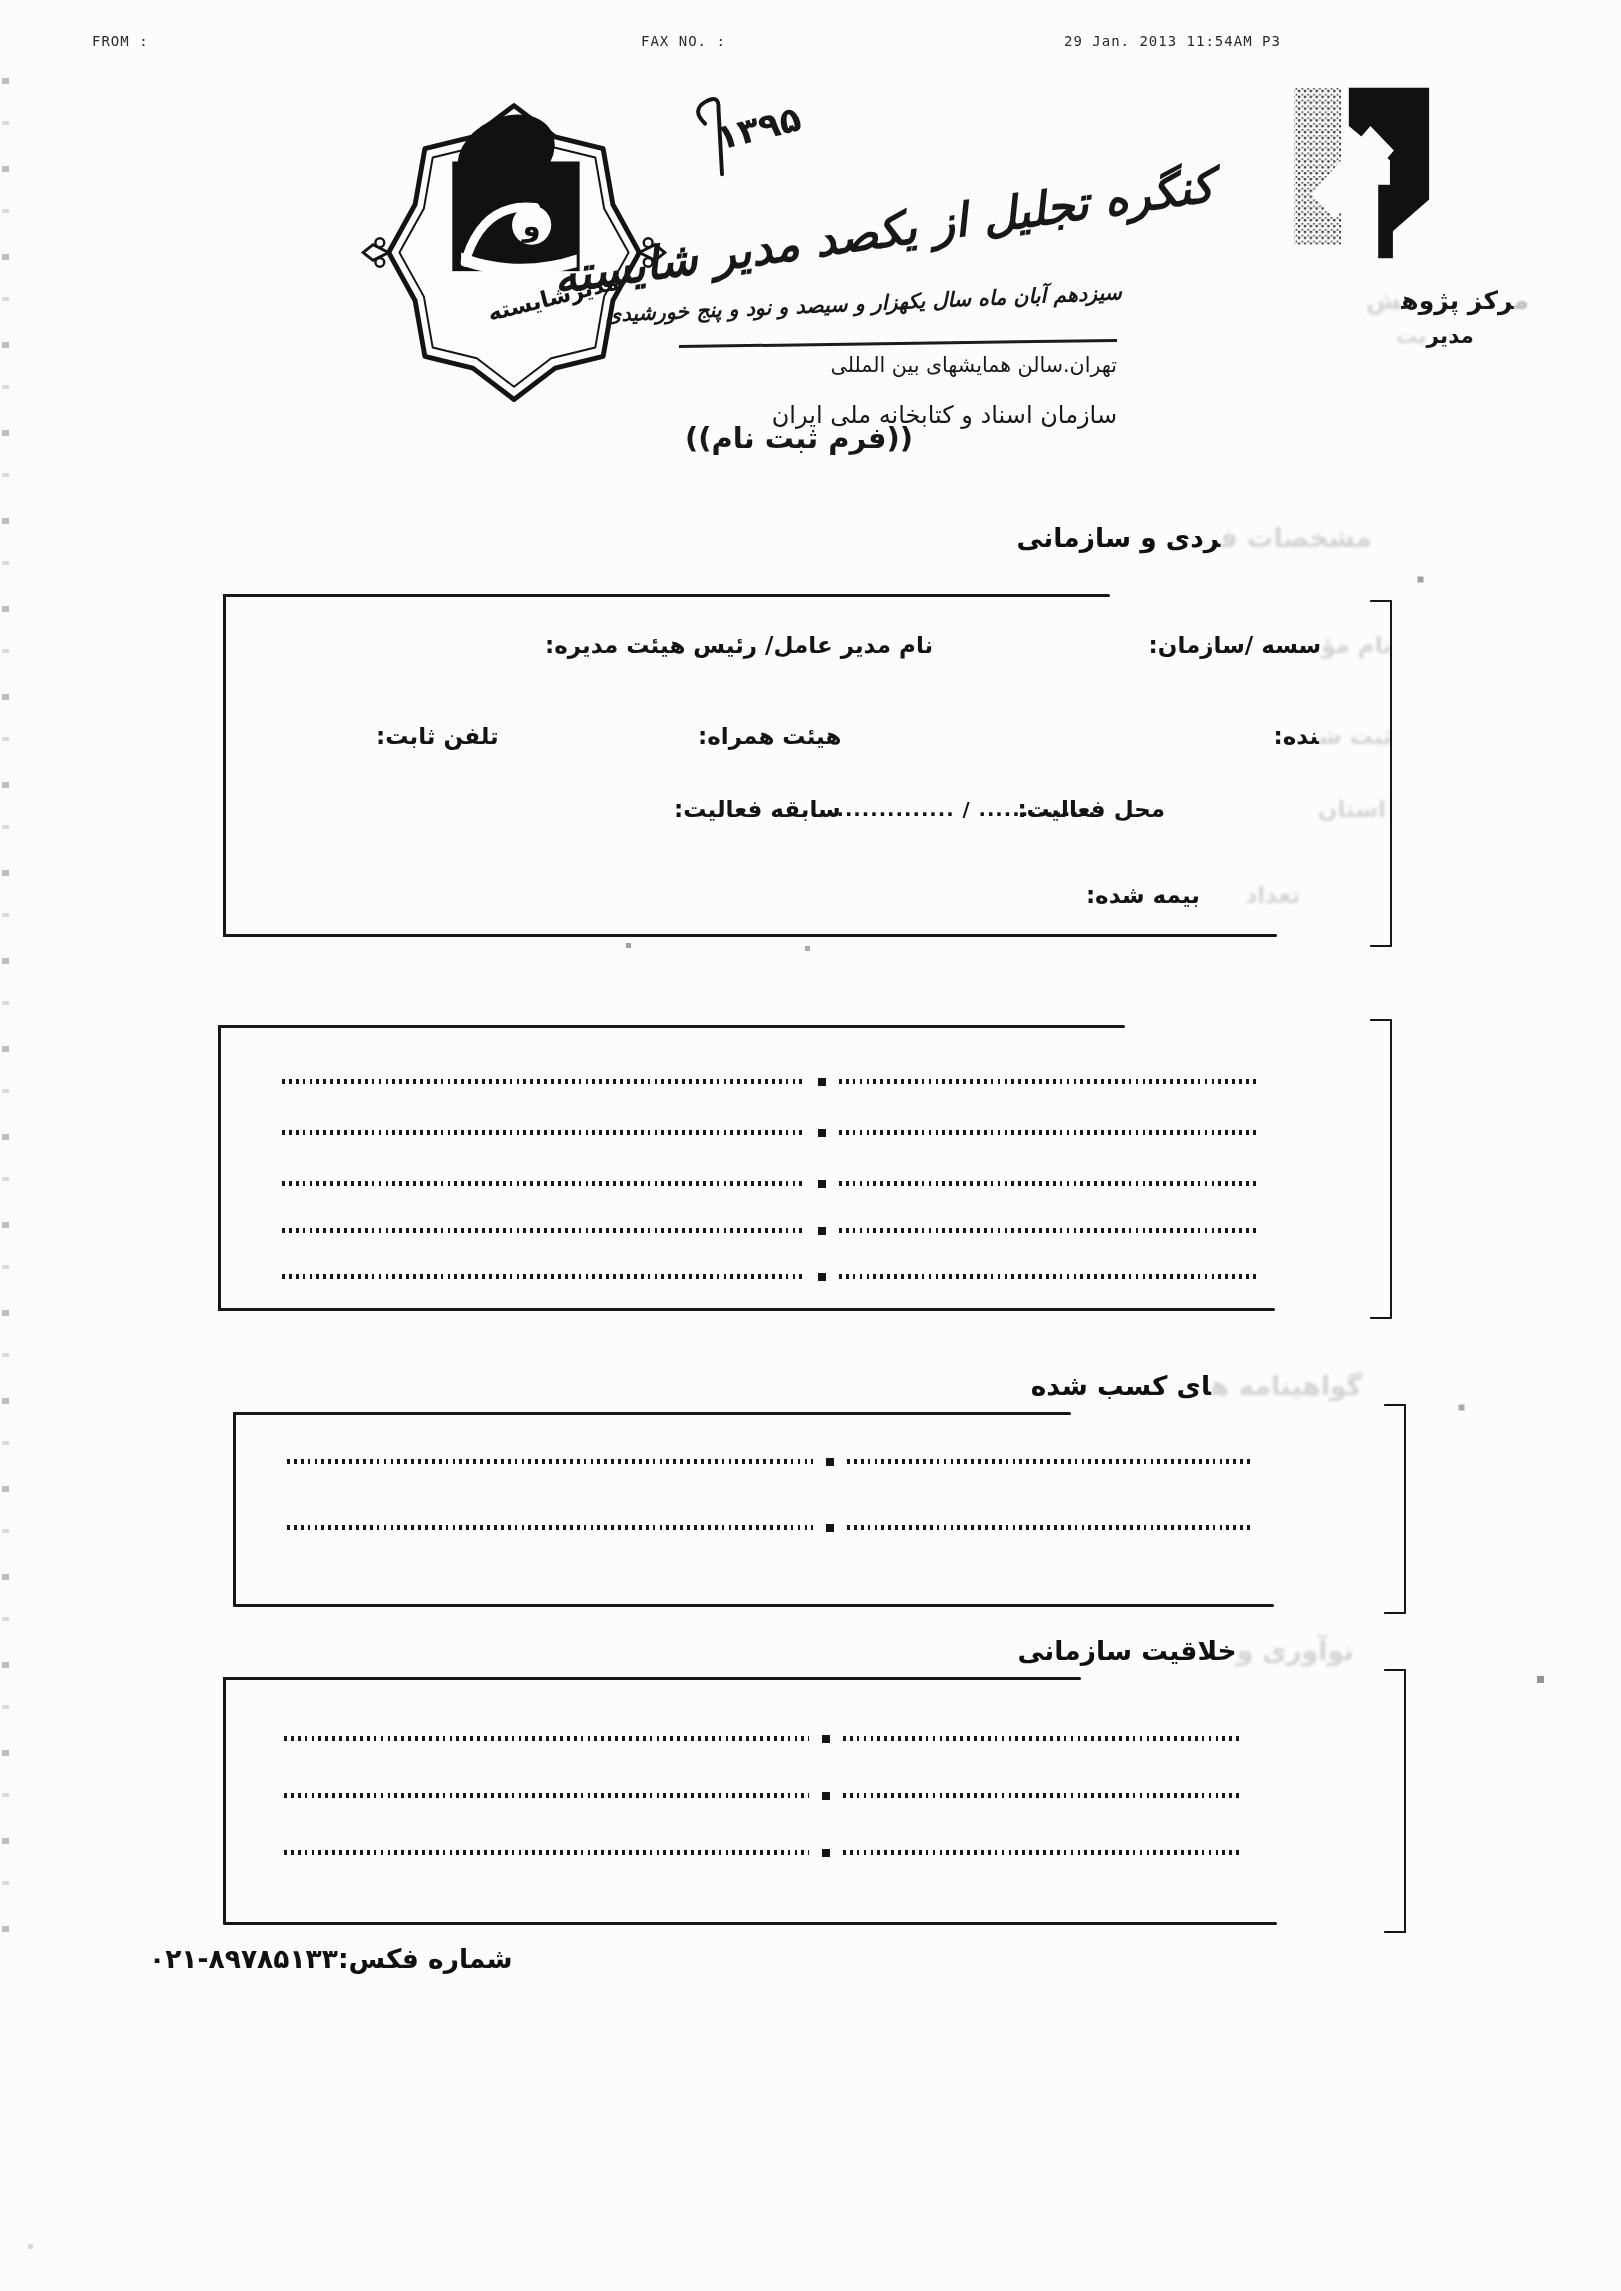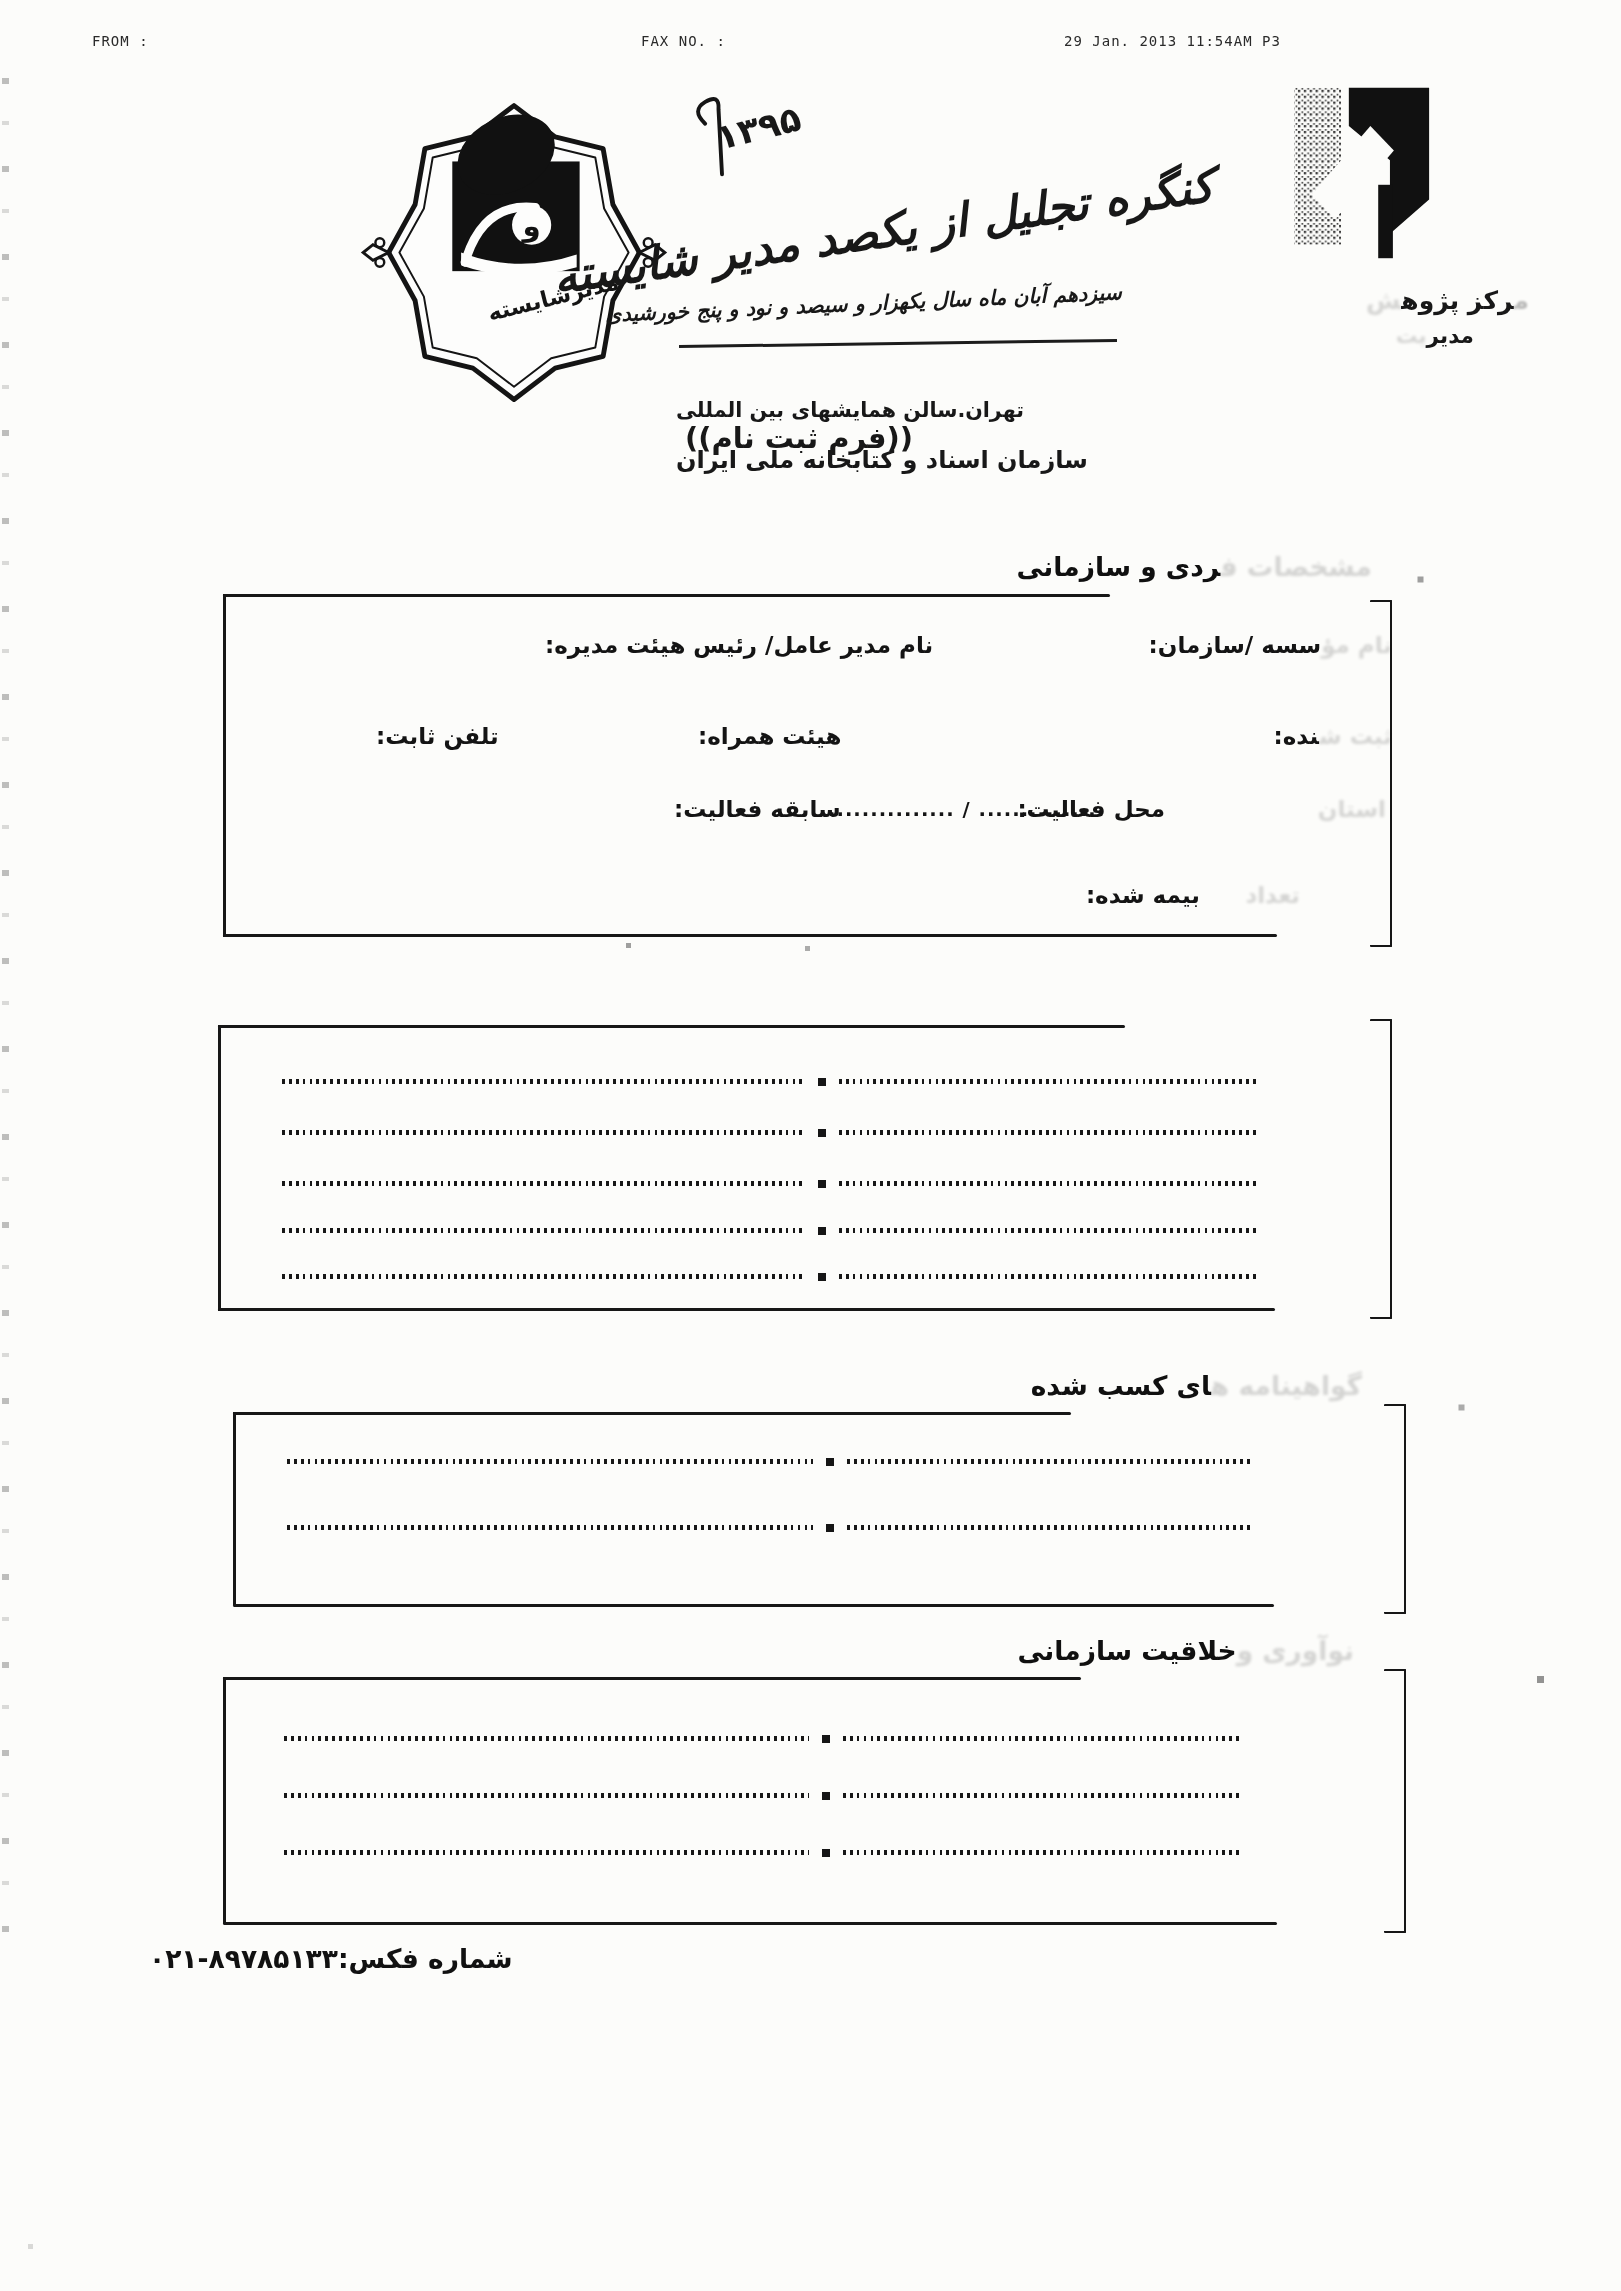--- a/index.html
+++ b/index.html
@@ -20,22 +20,22 @@
   .brk{position:absolute;width:19.6px;border:2.9px solid #161616;border-left:none;border-radius:1px;}
   .drow{position:absolute;display:flex;align-items:center;gap:12.7px;}
   .dseg{height:4.9px;background:repeating-linear-gradient(90deg,#171717 0 2.7px,transparent 2.7px 6.9px);
         filter:blur(0.2px);}
   .ddash{width:8.8px;height:7.8px;background:#151515;flex:0 0 auto;}
   .title-callig{position:absolute;left:667px;top:196px;width:549px;text-align:center;
       font-size:46px;font-weight:bold;font-style:italic;direction:rtl;white-space:nowrap;
       transform:rotate(-8deg);letter-spacing:-1px;}
   .dateline{position:absolute;left:676px;top:290px;width:446px;text-align:center;font-size:20.6px;
       font-weight:bold;font-style:italic;direction:rtl;transform:rotate(-2.5deg);white-space:nowrap;}
-  .venue{position:absolute;left:676px;width:441px;text-align:left;font-weight:bold;
-      font-size:20.6px;direction:rtl;white-space:nowrap;margin-top:45px;}
+  .venue{position:absolute;left:676px;width:441px;text-align:right;font-weight:normal;
+      font-size:20.6px;direction:rtl;white-space:nowrap;}
   .edge{position:absolute;left:2px;top:78px;width:6.9px;height:1882px;opacity:.5;filter:blur(0.5px);
       background:repeating-linear-gradient(180deg,rgba(25,25,25,.55) 0 5.9px,transparent 5.9px 43px,
       rgba(25,25,25,.3) 43px 47px,transparent 47px 88px);}
   .specks{position:absolute;left:0;top:0;width:2.9px;height:2.9px;
       box-shadow:1539px 1678px 0 2px rgba(20,20,20,.45),627px 944px 0 1px rgba(20,20,20,.4),
       806px 947px 0 1px rgba(20,20,20,.35),1419px 578px 0 1.5px rgba(20,20,20,.4),
       1460px 1406px 0 1.5px rgba(20,20,20,.35),29px 2245px 0 1px rgba(20,20,20,.15);}
 </style>
 </head>
 <body>
@@ -89,21 +89,21 @@
   </svg>
   <div class="rtl" style="position:absolute;right:92px;top:286px;font-size:25px;font-weight:bold">
     <span class="fade2">م</span><span>رکز پژوه</span><span class="fade">ش</span>
   </div>
   <div class="rtl" style="position:absolute;right:147px;top:323px;font-size:21.6px;font-weight:bold">
     <span>مدیر</span><span class="fade">یت</span>
   </div>
 
   <div class="rtl" style="position:absolute;left:642px;top:421px;width:314px;text-align:center;font-size:29px;font-weight:bold">((فرم ثبت نام))</div>
 
-  <div class="hdr" style="right:249px;top:551px">
+  <div class="hdr" style="right:249px;top:522px">
     <span class="fade">مشخصات ف</span><span>ردی و سازمانی</span>
   </div>
   <div class="hl" style="left:223px;top:594px;width:887px"></div>
   <div class="vl" style="left:223px;top:594px;height:343px"></div>
   <div class="hl" style="left:223px;top:934px;width:1054px"></div>
   <div class="brk" style="left:1370px;top:600px;height:343px"></div>
 
   <div class="lbl" style="right:229px;top:632px">
     <span class="fade">نام مؤ</span><span>سسه /سازمان:</span>
   </div>

